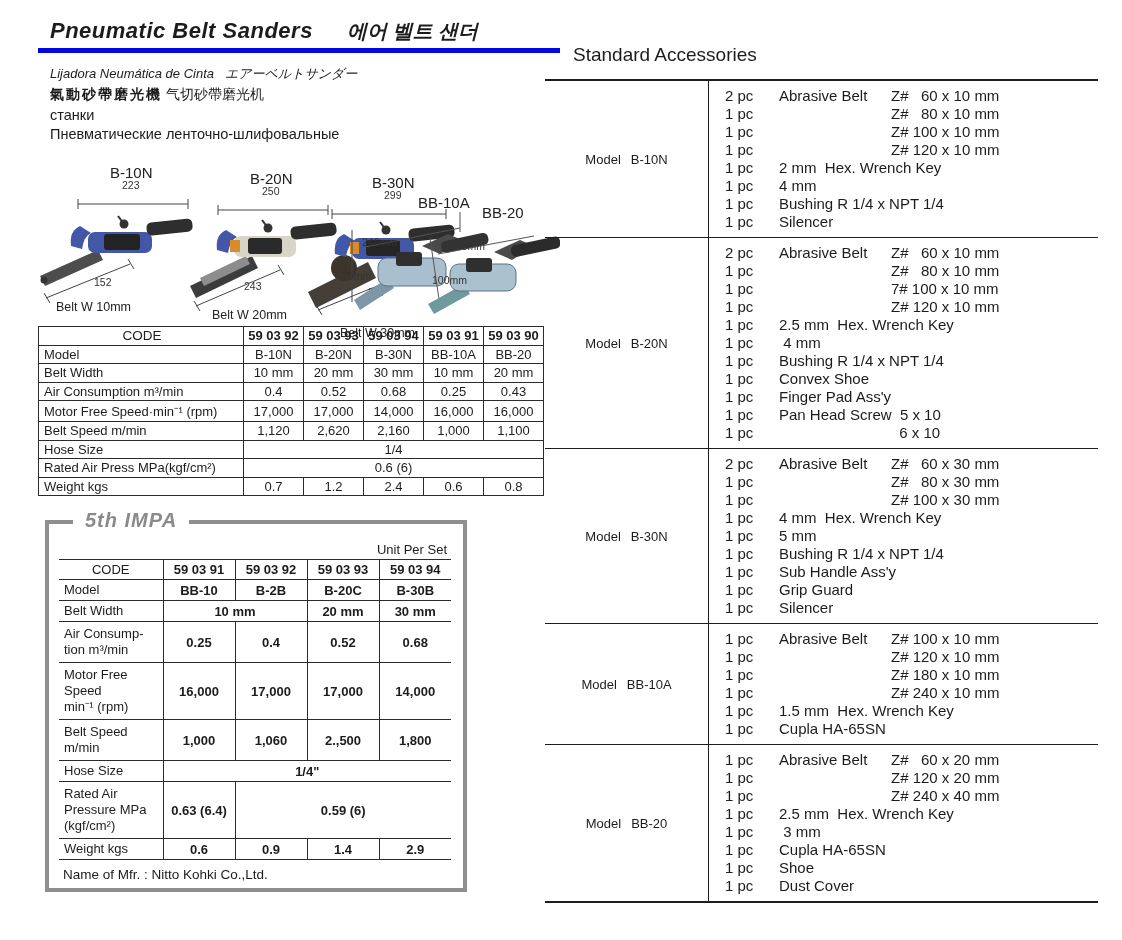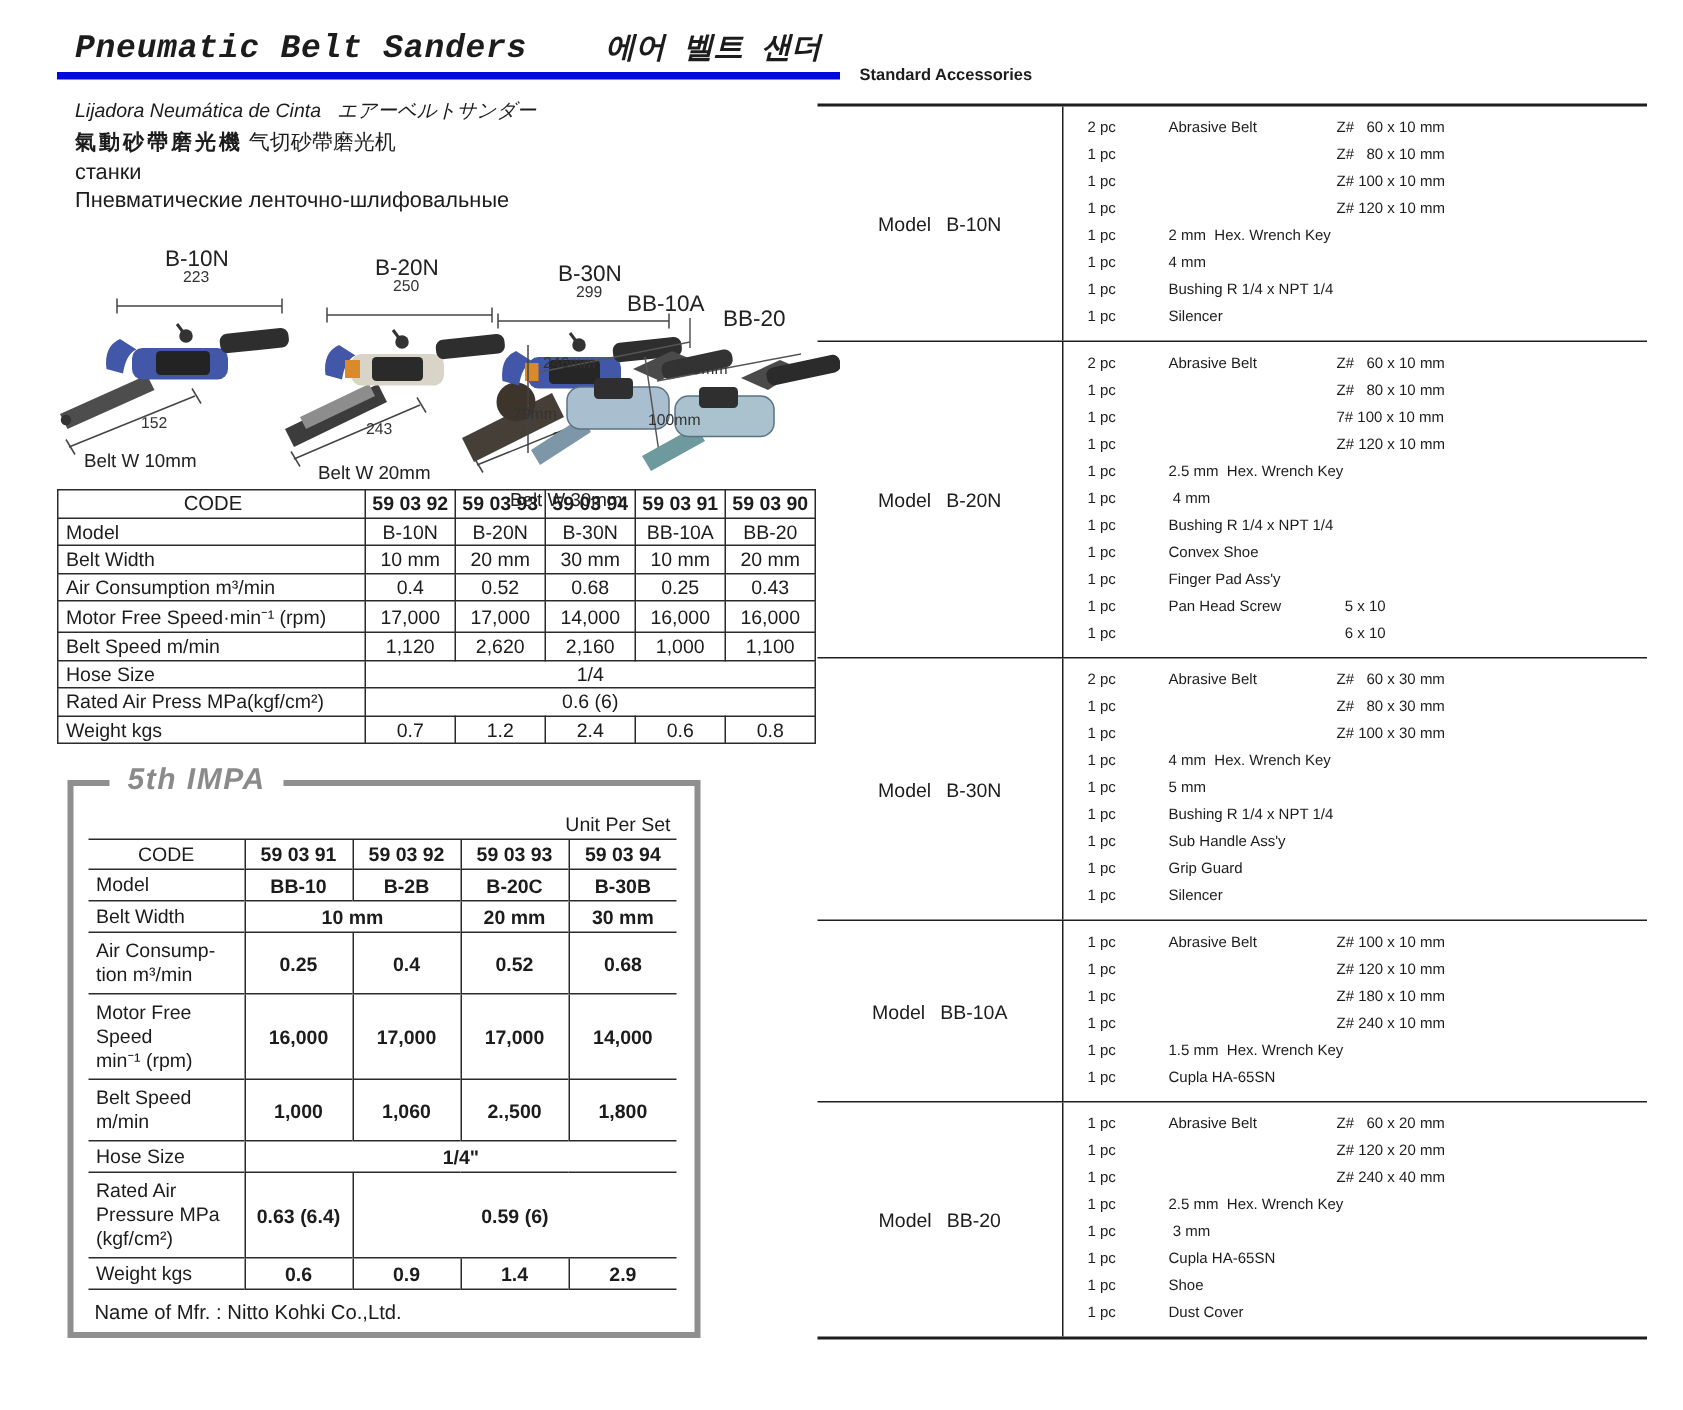--- a/index.html
+++ b/index.html
@@ -2,21 +2,21 @@
 <html><head>
 <meta charset="utf-8">
 <style>
   html,body { margin:0; padding:0; background:#f4f4f4; }
   .sheet {
     position:relative; width:1122px; height:940px; background:#ffffff;
     font-family:"Liberation Sans", sans-serif; color:#1c1c1c; overflow:hidden;
   }
   
   .left-col { position:absolute; left:38px; top:18px; width:522px; }
-  .title-row { display:flex; align-items:flex-end; gap:52px; padding-left:12px;font-family:Liberation Mono, monospace; }
+  .title-row { display:flex; align-items:flex-start; gap:34px; padding-left:12px; }
   .main-title { font-size:22px; font-weight:bold; font-style:italic; letter-spacing:.5px; }
   .title-kr { font-size:20px; font-weight:bold; font-style:italic; }
   .blue-rule { height:5px; background:#0008e0; margin-top:3px; }
   .subtitles { margin:12px 0 0 12px; line-height:18px; }
   .sub1 { font-size:13px;font-style:italic; }
   .sub2 { font-size:14px; margin-top:2px; }
   .sub2 .trad { font-weight:bold; letter-spacing:2px; }
   .sub3 { font-size:14.5px; margin-top:3px; line-height:19px; }
   
   .products { position:relative; height:172px; margin-top:2px; }
@@ -41,27 +41,27 @@
     border-bottom:1px solid #2b2b2b; table-layout:fixed; }
   .impa-table td { border-top:1px solid #2b2b2b; padding:2px 4px; text-align:center; vertical-align:middle; }
   .impa-table td + td { border-left:1px solid #2b2b2b;font-weight:bold; }
   .impa-table td.lbl { text-align:left; white-space:pre-line; line-height:16px; padding-left:5px; }
   .impa-table td.code { font-weight:bold; }
   .impa-table td.tall { height:36px; }
   .impa-table td.tall3 { height:52px; }
   .impa-mfr { font-size:13.5px; padding:7px 0 0 14px; }
   
   .right-col { position:absolute; left:545px; top:44px; width:553px; }
-  .acc-heading { font-size:11px; font-weight:bold; padding-left:28px; }
+  .acc-heading { font-size:19px; font-weight:normal; padding-left:28px; }
   .acc-table { margin-top:13px; border-top:2px solid #1e1e1e; border-bottom:2px solid #1e1e1e; }
   .acc-section { display:flex; }
   .acc-section + .acc-section { border-top:1px solid #1e1e1e; }
   .acc-model { width:163px; flex:0 0 163px; display:flex; align-items:center; justify-content:center; gap:10px; font-size:13px; }
   .acc-lines { flex:1; border-left:1px solid #1e1e1e; padding:6px 0 6px 16px; }
-  .acc-line { display:flex; font-size:10px; line-height:18px; }
+  .acc-line { display:flex; font-size:15px; line-height:18px; }
   .acc-q { flex:0 0 54px; white-space:pre; }
   .acc-item { flex:0 0 112px; white-space:pre; }
   .acc-spec { white-space:pre; }
 </style>
 </head>
 <body>
 
 <div class="sheet">
 
   <div class="left-col">

